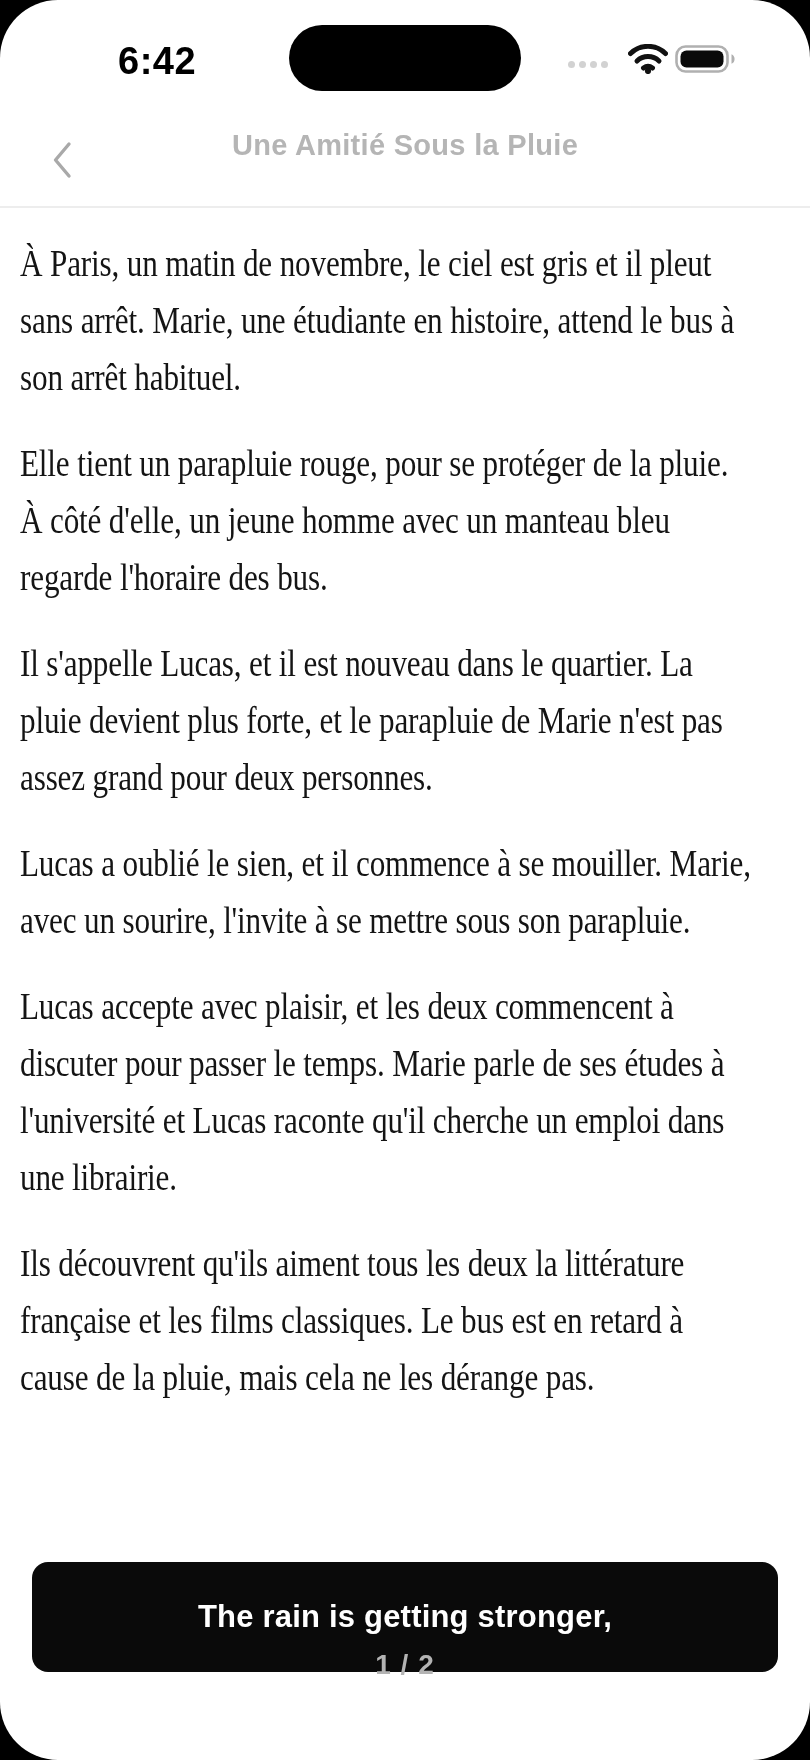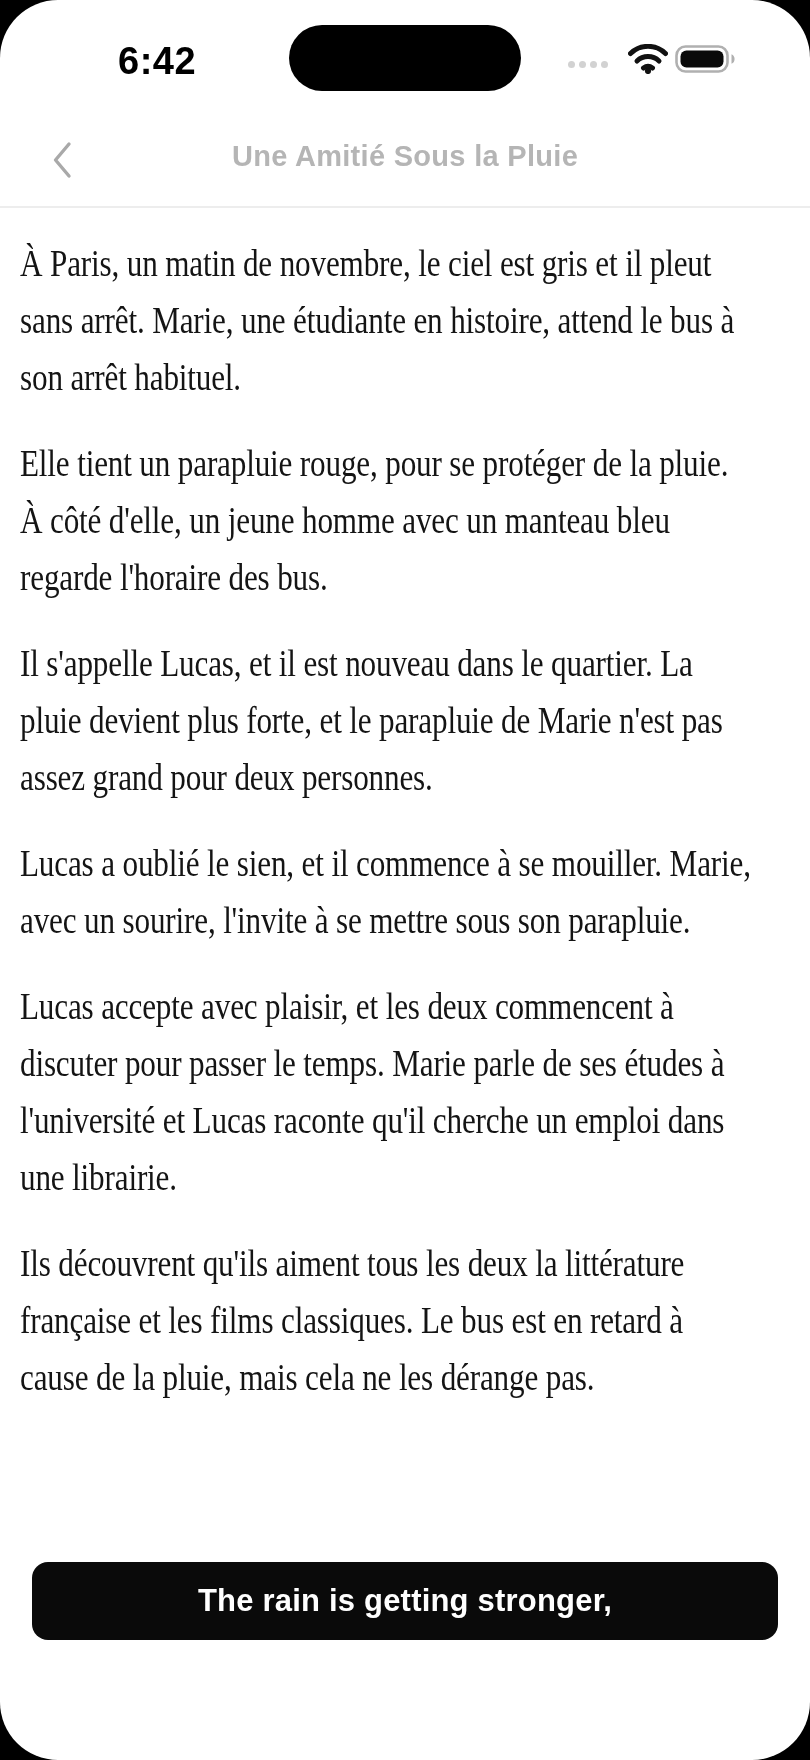--- a/index.html
+++ b/index.html
@@ -85,21 +85,20 @@
     position: absolute;
     left: 100px;
     right: 100px;
     top: 129px;
     text-align: center;
     font-size: 29px;
     font-weight: 700;
     color: #b5b5b5;
     letter-spacing: 0.3px;
     white-space: nowrap;
-    margin-top: 11px;
   }
   .header-divider {
     position: absolute;
     top: 206px;
     left: 0;
     right: 0;
     height: 2px;
     background: #ededed;
   }
 
@@ -126,21 +125,21 @@
     letter-spacing: -0.2px;
     color: #141414;
   }
 
   
   .caption-banner {
     position: absolute;
     left: 32px;
     right: 32px;
     top: 1562px;
-    height: 78px;
+    height: 110px;
     background: #0a0a0a;
     border-radius: 16px;
     display: flex;
     align-items: center;
     justify-content: center;
   }
   .caption-banner span {
     color: #ffffff;
     font-size: 31px;
     font-weight: 700;
@@ -211,15 +210,16 @@
         <p>Lucas a oublié le sien, et il commence à se mouiller. Marie, avec un sourire, l'invite à se mettre sous son parapluie.</p>
         <p>Lucas accepte avec plaisir, et les deux commencent à discuter pour passer le temps. Marie parle de ses études à l'université et Lucas raconte qu'il cherche un emploi dans une librairie.</p>
         <p>Ils découvrent qu'ils aiment tous les deux la littérature française et les films classiques. Le bus est en retard à cause de la pluie, mais cela ne les dérange pas.</p>
       </div>
     </div>
 
     <div class="caption-banner">
       <span>The rain is getting stronger,</span>
     </div>
 
+    <div class="pager">1 / 2</div>
 
   </div>
 </div>
 
 </body></html>

